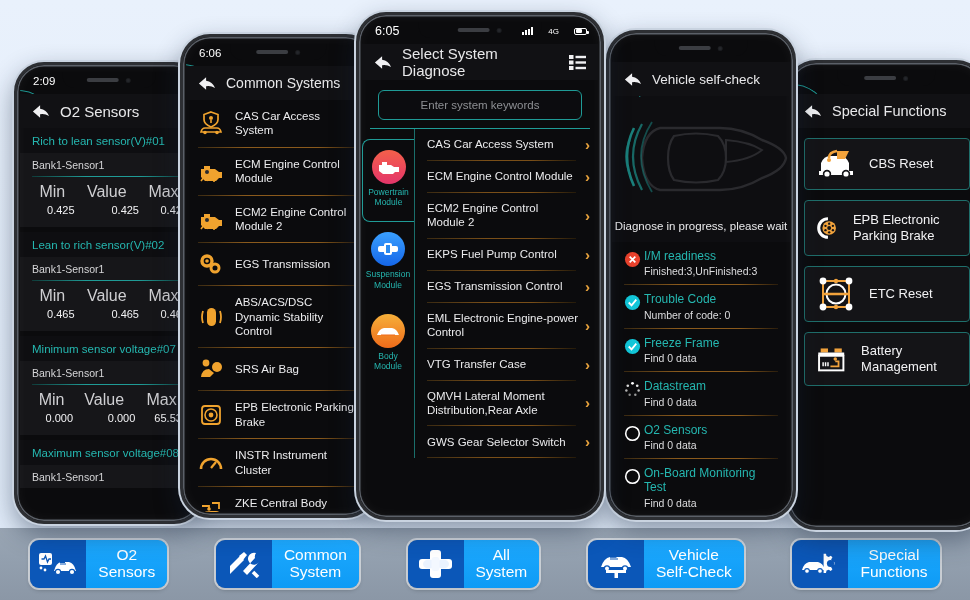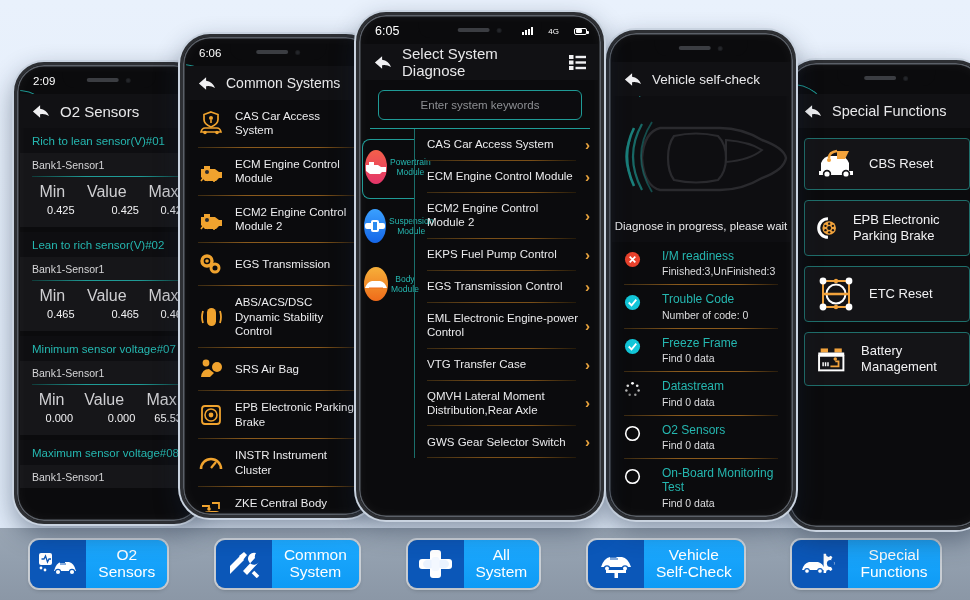--- a/index.html
+++ b/index.html
@@ -77,34 +77,34 @@
   .ico{ width:26px;height:24px;flex:none; }
 
   
   .searchbox{
     margin:10px 16px 8px;height:30px;border:1px solid #1f9b96;border-radius:6px;
     display:flex;align-items:center;justify-content:center;color:#8d8f93;font-size:11.5px;background:#0c0c0f;
   }
   .tealline{height:1px;background:#1f9b96;margin:2px 8px 0;}
   .diagwrap{ display:flex; }
   .modcol{ width:52px;flex:none;padding-top:10px; }
-  .modcell{ display:flex;flex-direction:row;align-items:center;gap:3px;padding:10px 2px 14px; }
+  .modcell{ display:flex;flex-direction:column;align-items:center;gap:3px;padding:10px 2px 14px; }
   .modcircle{ width:34px;height:34px;border-radius:50%;display:flex;align-items:center;justify-content:center; }
   .modname{ color:#25b7b0;font-size:8.5px;line-height:1.2;text-align:center;width:46px; }
   .modcol .selbox{ border:1px solid #1f9b96;border-right:none;border-radius:8px 0 0 8px; }
   .itemcol{ flex:1;border-left:1px solid #1a6f6b;min-width:0; }
   .diagrow{ display:flex;align-items:center;gap:6px;padding:8px 8px 8px 12px;min-height:30px; }
   .diagrow .lbl{ flex:1;color:#ebebed;font-size:11.5px;line-height:1.25; }
   .chev{ color:#e8a33d;font-size:15px;font-weight:700;flex:none;line-height:1; }
   .diagdiv{ height:1px;background:linear-gradient(90deg,#3a2a12,#7a4f18 40%,#7a4f18 70%,#241a0a);margin:0 22px 0 12px; }
 
   
   .carpanel{ position:relative;height:148px;background:#0e0e11;overflow:hidden; }
   .diagtext{ position:absolute;bottom:10px;left:0;right:0;text-align:center;color:#e9e9eb;font-size:11.5px; }
-  .checkrow{ display:flex;gap:21px;align-items:flex-start;padding:7px 10px 7px 12px; }
+  .checkrow{ display:flex;gap:3px;align-items:flex-start;padding:7px 10px 7px 12px; }
   .cbadge{ width:17px;height:17px;flex:none;margin-top:2px; }
   .ctitle{ color:#25b7b0;font-size:12px;line-height:1.2; }
   .csub{ color:#dcdcde;font-size:10.5px;margin-top:2px; }
   .checkdiv{ height:1px;background:linear-gradient(90deg,#3a2a12,#8a5a1c 35%,#8a5a1c 75%,#2a1d0c);margin:0 12px; }
 
   
   .spwrap{ padding:10px 10px 0 12px; }
   .spcard{
     border:1px solid #1f6f6b;border-radius:4px;background:#141417;
     display:flex;align-items:center;gap:12px;padding:9px 10px;margin-bottom:10px;min-height:52px;

